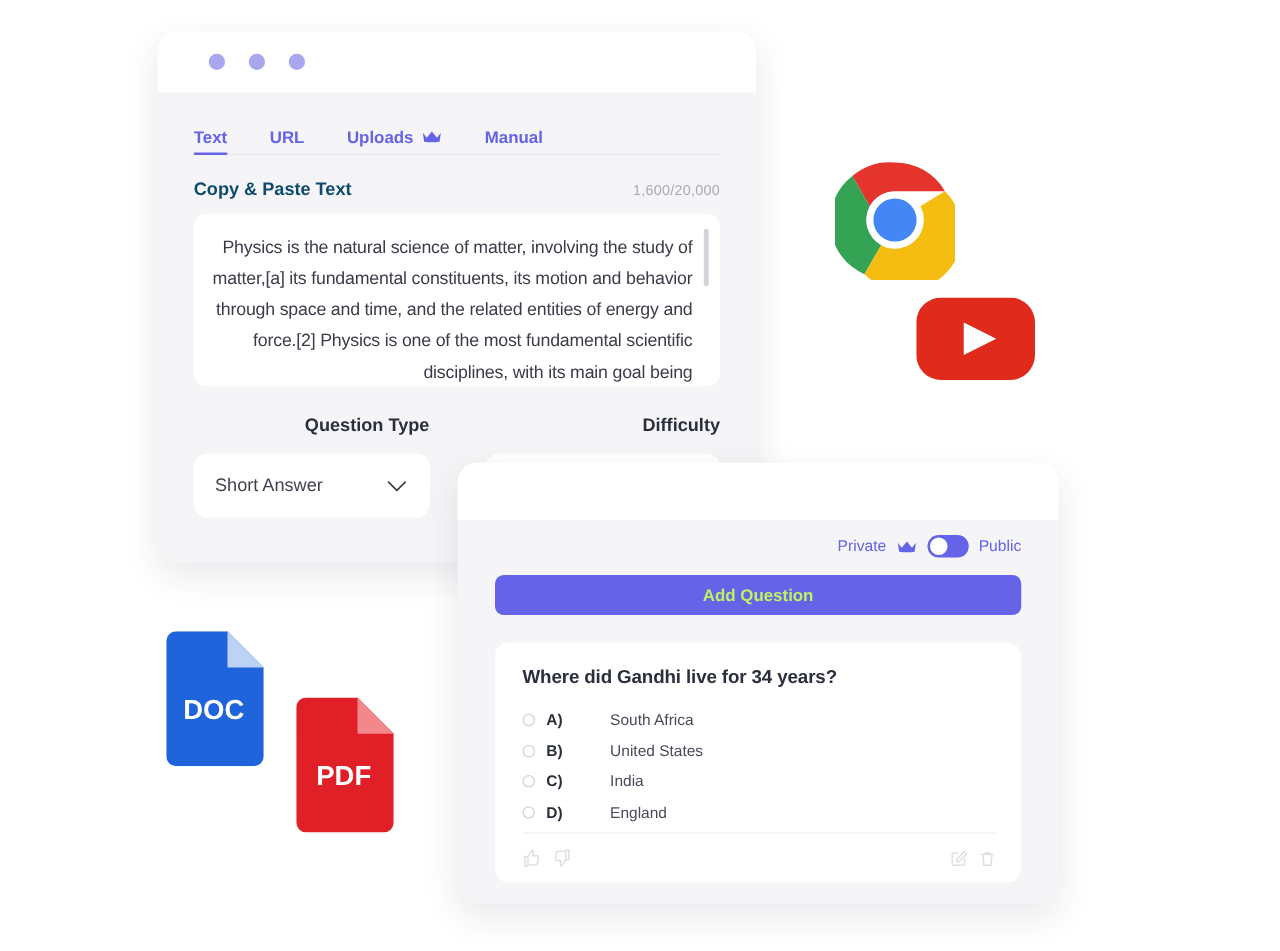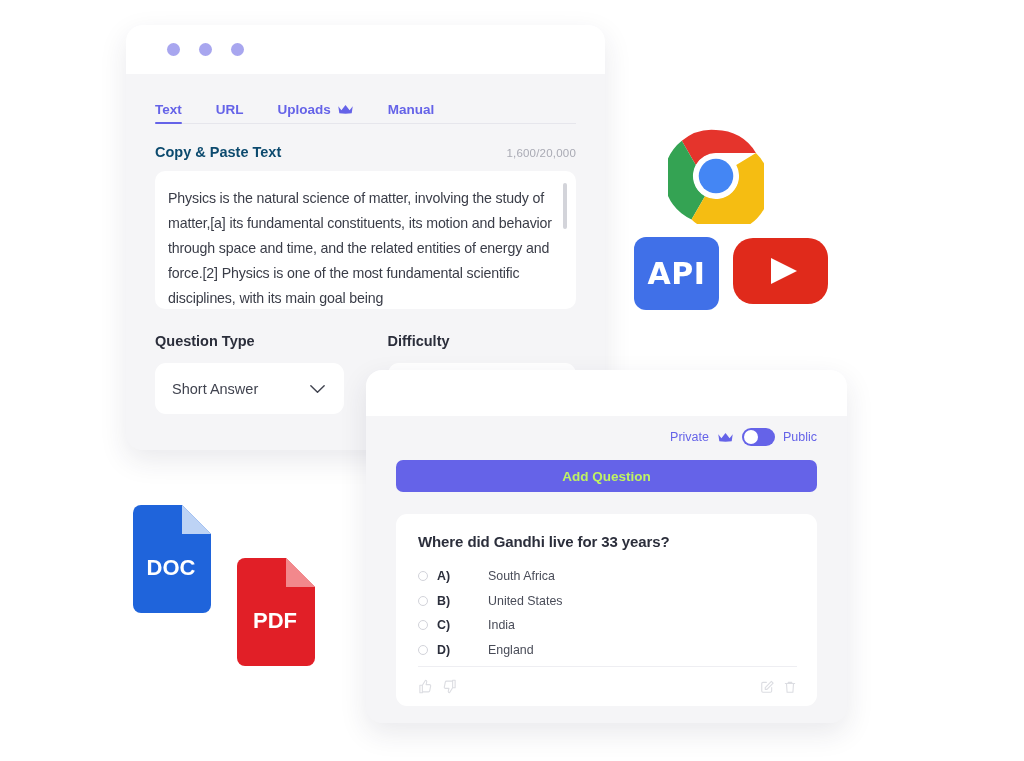--- a/index.html
+++ b/index.html
@@ -18,21 +18,21 @@
     background: #f5f5f7;
     border-radius: 16px;
     box-shadow: 0 10px 28px rgba(40,40,70,.10);
     overflow: hidden;
   }
   #gen-titlebar {
     height: 49px; background: #ffffff;
     display: flex; align-items: center; padding-left: 41px; gap: 19px;
   }
   .dot { width: 13px; height: 13px; border-radius: 50%; background: #a8a6ef; }
-  #gen-body { padding: 20px 29px 0 29px; }
+  #gen-body { padding: 20px 29px 0 29px; text-align: right; }
 
   .tabbar { display: flex; align-items: flex-end; gap: 0; position: relative; height: 30px; }
   .tab {
     font-size: 13.5px; font-weight: 700; color: #6563e8;
     padding: 0 0 7px 0; margin-right: 34px; position: relative;
     display: flex; align-items: center; gap: 6px; cursor: pointer;
     white-space: nowrap;
   }
   .tab.active::after {
     content: ""; position: absolute; left: 0; right: 0; bottom: 0;
@@ -218,21 +218,21 @@
         </svg>
         <div class="toggle">
           <div class="knob"></div>
         </div>
         <span class="vis-label">Public</span>
       </div>
 
       <button class="btn-add">Add Question</button>
 
       <div class="qcard">
-        <div class="qtitle">Where did Gandhi live for 33 years?</div>
+        <div class="qtitle">Where did Gandhi live for 34 years?</div>
 
         <div class="opts">
           <div class="opt">
             <span class="radio"></span>
             <span class="opt-letter">A)</span>
             <span class="opt-text">South Africa</span>
           </div>
           <div class="opt">
             <span class="radio"></span>
             <span class="opt-letter">B)</span>
@@ -276,23 +276,20 @@
 
   <svg class="float" id="ic-chrome" viewBox="0 0 100 100">
     <circle cx="50" cy="50" r="48" fill="#ffffff"></circle>
     <path d="M50 2a48 48 0 0 1 41.6 24H50a24 24 0 0 0-21.1 12.5L14.4 13.4A47.9 47.9 0 0 1 50 2z" fill="#e5342c"></path>
     <path d="M14.4 13.4 28.9 38.5A24 24 0 0 0 38.5 71l-14 24.2A48 48 0 0 1 14.4 13.4z" fill="#34a353"></path>
     <path d="M91.6 26A48 48 0 0 1 24.5 95.2l14-24.2A24 24 0 0 0 71.1 38.5z" fill="#f5bd12"></path>
     <circle cx="50" cy="50" r="23.5" fill="#ffffff"></circle>
     <circle cx="50" cy="50" r="18" fill="#4486f4"></circle>
   </svg>
 
-  <div class="float" id="ic-api">
-    <span>API</span>
-  </div>
 
   <svg class="float" id="ic-yt" viewBox="0 0 95 66">
     <rect x="0" y="0" width="95" height="66" rx="20" fill="#e02a1b"></rect>
     <path d="M38 20 L64 33 L38 46 Z" fill="#ffffff"></path>
   </svg>
 
   <svg class="float" id="ic-doc" viewBox="0 0 78 108">
     <path d="M0 8a8 8 0 0 1 8-8h41l29 29v71a8 8 0 0 1-8 8H8a8 8 0 0 1-8-8z" fill="#1f64db"></path>
     <path d="M49 0l29 29H49z" fill="#bdd3f5"></path>
     <text x="38" y="70" text-anchor="middle" fill="#ffffff" font-size="22" font-weight="bold" font-family="Liberation Sans, sans-serif">DOC</text>

